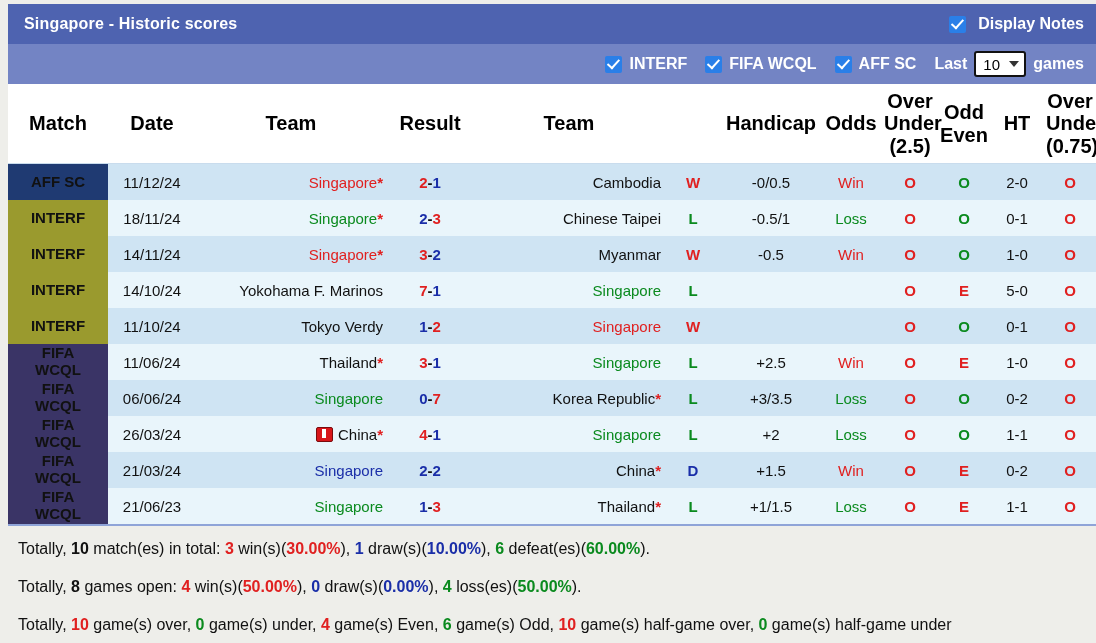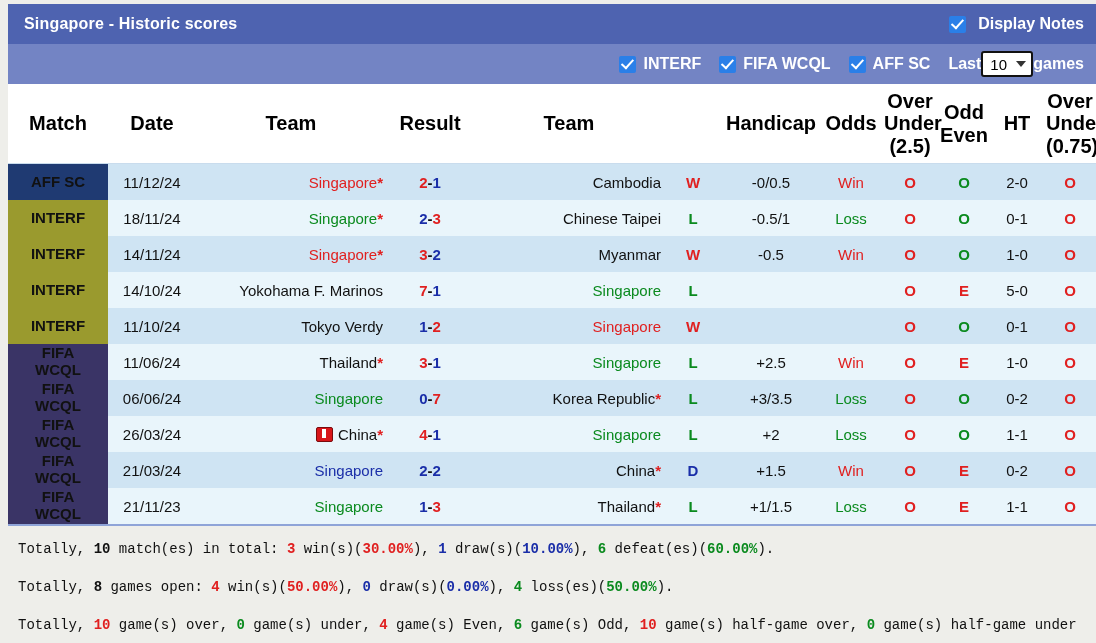--- a/index.html
+++ b/index.html
@@ -33,21 +33,21 @@
     display:inline-flex;align-items:center;justify-content:center;
     flex:0 0 auto;
   }
   .chk:after{
     content:"";display:block;width:5px;height:10px;
     border:solid #ffffff;border-width:0 2.4px 2.4px 0;
     transform:rotate(42deg) translate(-1px,-1px);
   }
   .notes-group{display:flex;align-items:center;gap:12px;padding-left:48px;}
   .notes-group .label{font-size:16px;font-weight:bold;}
-  .last-wrap{display:flex;align-items:center;gap:0;}
+  .last-wrap{display:flex;align-items:center;gap:7px;}
   .sel{
     background:#ffffff;color:#000000;border:2px solid #111111;
     border-radius:3px;height:26px;min-width:52px;
     display:inline-flex;align-items:center;justify-content:space-between;
     padding:0 5px 0 7px;box-sizing:border-box;
     font-size:15px;font-weight:normal;
     font-family:"Liberation Sans", sans-serif;
   }
   .sel .caret{
     width:0;height:0;margin-left:6px;
@@ -93,22 +93,22 @@
   .flag:after{
     content:"";position:absolute;left:5px;top:1px;width:4px;height:9px;
     background:#ffffff;
   }
   
   .summary{
     border-top:2px solid #8fa4d8;
     padding:4px 10px 0 10px;
   }
   .sline{
-    font-size:14px;color:#111111;height:38px;line-height:38px;
-    white-space:nowrap;overflow:hidden;font-family:Liberation Mono, monospace;
+    font-size:16px;color:#111111;height:38px;line-height:38px;
+    white-space:nowrap;overflow:hidden;
   }
   .b{font-weight:bold;}
 </style>
 </head>
 <body>
 
 <div class="app">
 
   <div class="titlebar">
     <div class="title-text">Singapore - Historic scores</div>
@@ -305,21 +305,21 @@
           <td class="wl"><span class="blue">D</span></td>
           <td class="hcp">+1.5</td>
           <td class="ctr"><span class="red">Win</span></td>
           <td class="ou"><span class="red">O</span></td>
           <td class="ou"><span class="red">E</span></td>
           <td class="ht">0-2</td>
           <td class="ou"><span class="red">O</span></td>
         </tr>
         <tr class="r-even">
           <td class="badge" style="background: rgb(58, 52, 102);"><span>FIFA</span><br><span>WCQL</span></td>
-          <td class="date">21/11/23</td>
+          <td class="date">21/06/23</td>
           <td class="home"><span class="green">Singapore</span></td>
           <td class="score"><span class="blue">1</span><span class="blk">-</span><span class="red">3</span></td>
           <td class="away"><span class="blk">Thailand</span><span class="star">*</span></td>
           <td class="wl"><span class="green">L</span></td>
           <td class="hcp">+1/1.5</td>
           <td class="ctr"><span class="green">Loss</span></td>
           <td class="ou"><span class="red">O</span></td>
           <td class="ou"><span class="red">E</span></td>
           <td class="ht">1-1</td>
           <td class="ou"><span class="red">O</span></td>

